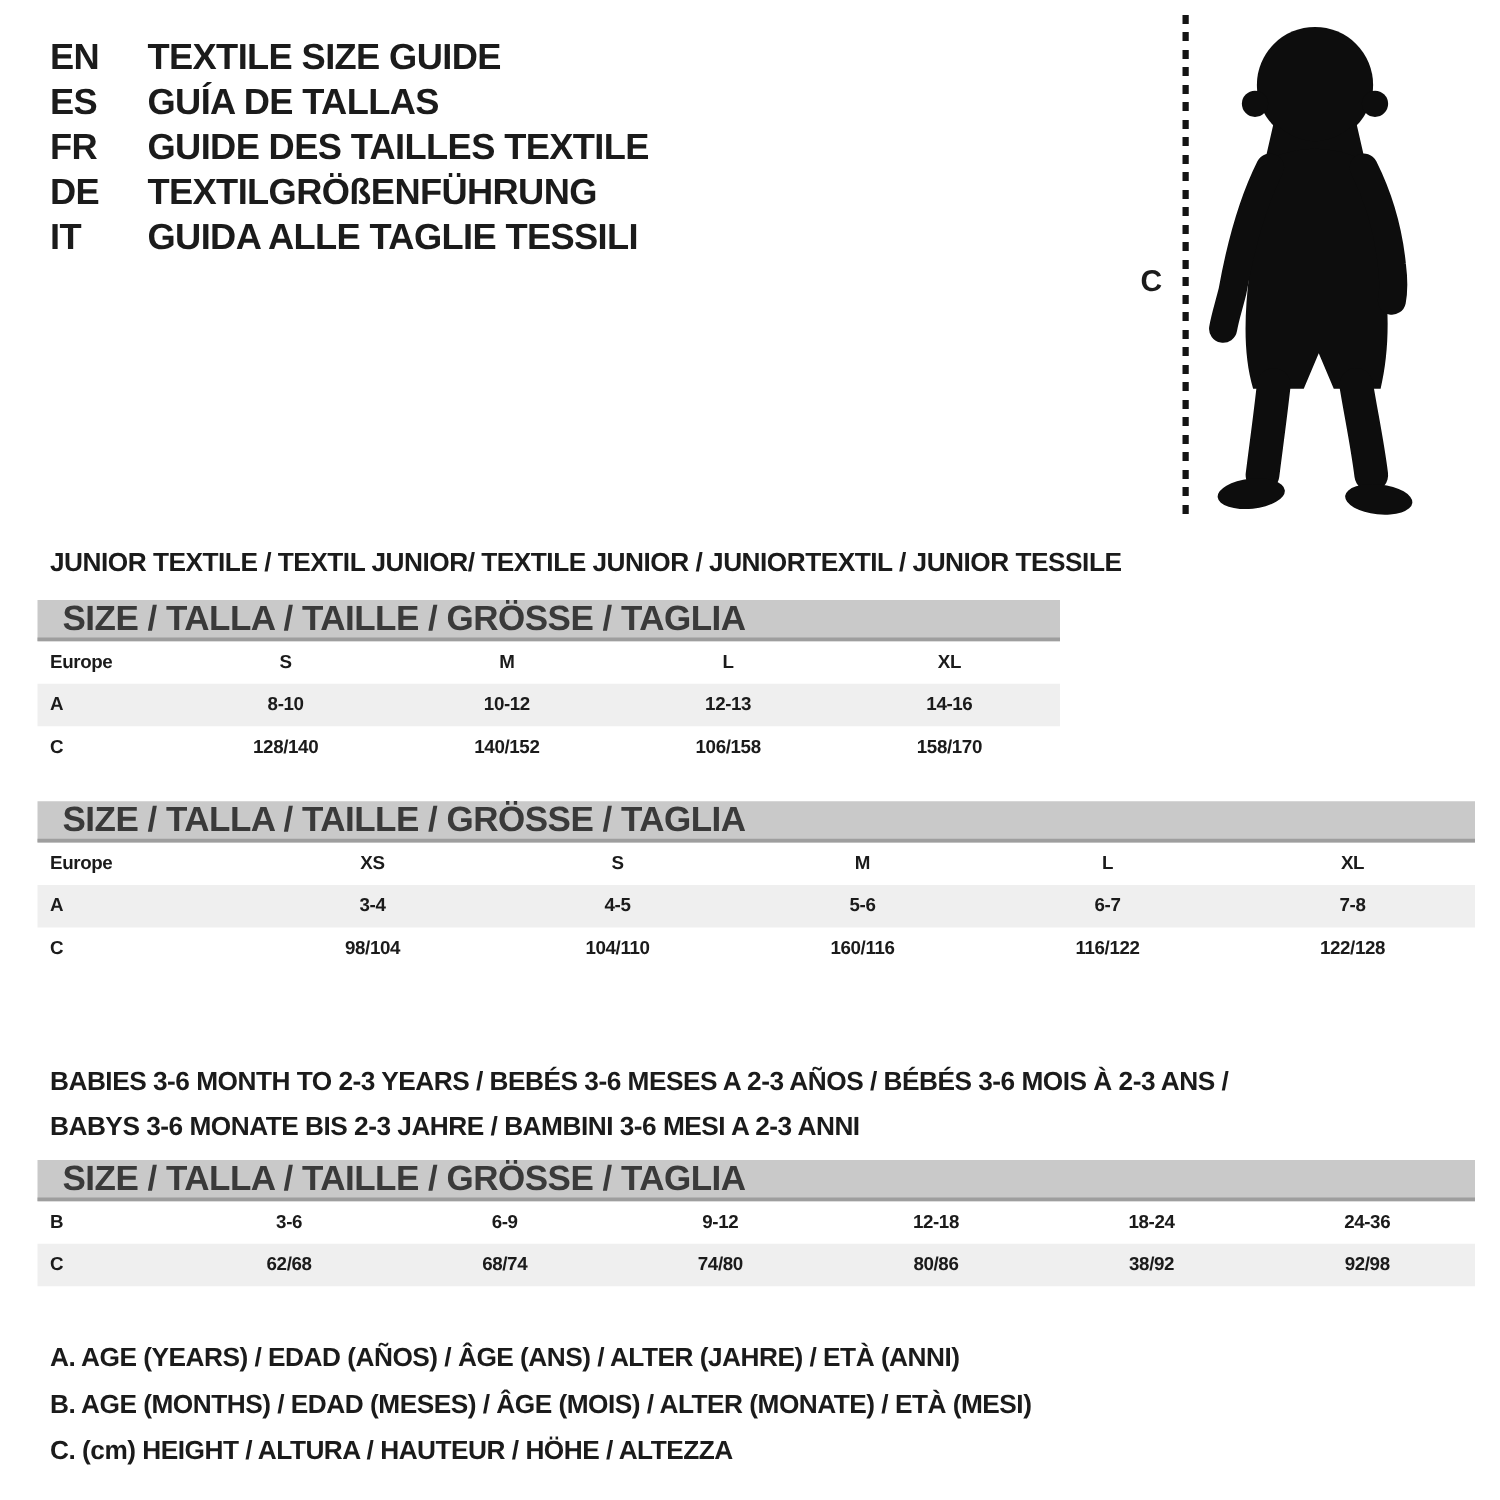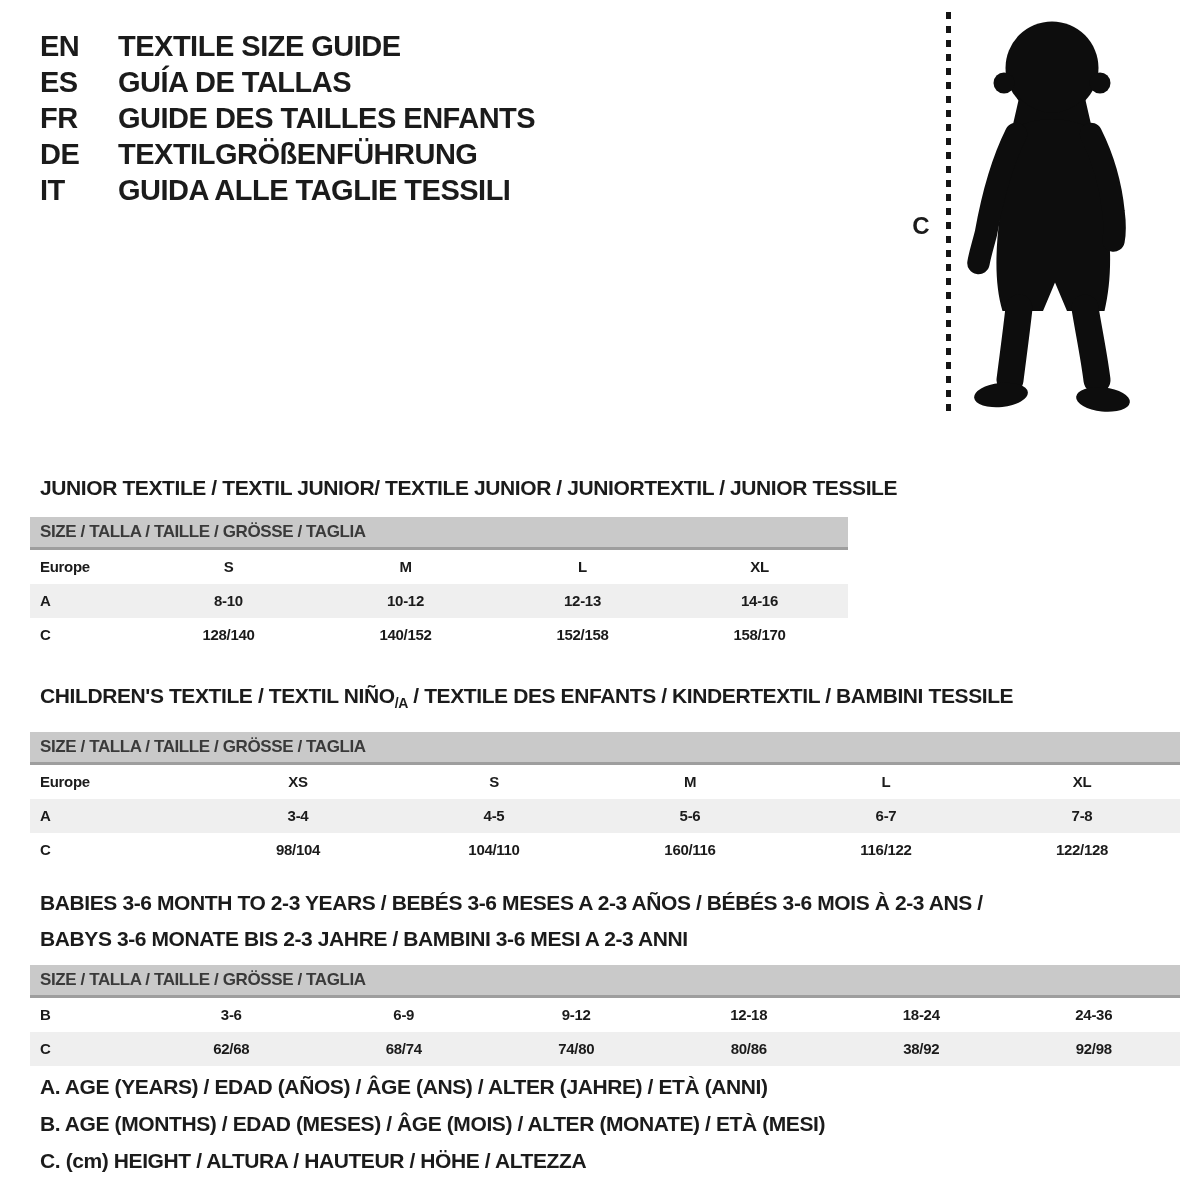--- a/index.html
+++ b/index.html
@@ -25,33 +25,33 @@
   .measure-label {
     position: absolute; left: 906px; top: 212px; width: 30px;
     font-size: 24px; font-weight: bold; text-align: center;
   }
   .toddler-svg { position: absolute; left: 962px; top: 8px; }
 
   
   .section { position: absolute; left: 30px; }
   .section h2 {
     font-size: 21px; font-weight: bold; letter-spacing: -0.4px;
-    line-height: 36px; padding-left: 10px; white-space: nowrap; margin-top: 37px;
+    line-height: 36px; padding-left: 10px; white-space: nowrap;
   }
   .section h2 .subsize { font-size: 14px; vertical-align: sub; }
   .sec-junior  { top: 433px; width: 818px; }
   .sec-children{ top: 641px; width: 1150px; }
   .sec-babies  { top: 848px; width: 1150px; }
   .sec-junior h2, .sec-children h2 { margin-bottom: 11px; }
   .sec-babies h2 { margin-bottom: 8px; }
 
   .size-bar {
     background: #c9c9c9; border-bottom: 3px solid #9e9e9e;
-    height: 33px; line-height: 30px; padding-left: 10px;
-    font-size: 17px; font-weight: bold; letter-spacing: -0.4px; color: #3a3a3a;
+    height: 33px; line-height: 30px; padding-left: 20px;
+    font-size: 28px; font-weight: bold; letter-spacing: -0.4px; color: #3a3a3a;
     white-space: nowrap;
   }
   .t-row { display: flex; height: 34px; line-height: 34px; font-size: 15px; font-weight: bold; letter-spacing: -0.3px; }
   .t-row.shaded { background: #efefef; }
   .t-label { padding-left: 10px; flex: 0 0 auto; }
   .lbl-junior   { width: 110px; }
   .lbl-children { width: 170px; }
   .lbl-babies   { width: 115px; }
   .t-cell { flex: 1 1 0; text-align: center; }
 
@@ -66,21 +66,21 @@
   <div class="lang-row">
     <span class="lang-code">EN</span>
     <span>TEXTILE SIZE GUIDE</span>
   </div>
   <div class="lang-row">
     <span class="lang-code">ES</span>
     <span>GUÍA DE TALLAS</span>
   </div>
   <div class="lang-row">
     <span class="lang-code">FR</span>
-    <span>GUIDE DES TAILLES ENFANTS</span>
+    <span>GUIDE DES TAILLES TEXTILE</span>
   </div>
   <div class="lang-row">
     <span class="lang-code">DE</span>
     <span>TEXTILGRÖßENFÜHRUNG</span>
   </div>
   <div class="lang-row">
     <span class="lang-code">IT</span>
     <span>GUIDA ALLE TAGLIE TESSILI</span>
   </div>
 </div>
@@ -117,27 +117,26 @@
     <span class="t-label lbl-junior">A</span>
     <span class="t-cell">8-10</span>
     <span class="t-cell">10-12</span>
     <span class="t-cell">12-13</span>
     <span class="t-cell">14-16</span>
   </div>
   <div class="t-row">
     <span class="t-label lbl-junior">C</span>
     <span class="t-cell">128/140</span>
     <span class="t-cell">140/152</span>
-    <span class="t-cell">152/158</span>
+    <span class="t-cell">106/158</span>
     <span class="t-cell">158/170</span>
   </div>
 </div>
 
 <div class="section sec-children">
-  <h2><span>CHILDREN'S TEXTILE / TEXTIL NIÑO</span><span class="subsize">/A</span><span> / TEXTILE DES ENFANTS / KINDERTEXTIL / BAMBINI TESSILE</span></h2>
   <div class="size-bar">SIZE / TALLA / TAILLE / GRÖSSE / TAGLIA</div>
   <div class="t-row">
     <span class="t-label lbl-children">Europe</span>
     <span class="t-cell">XS</span>
     <span class="t-cell">S</span>
     <span class="t-cell">M</span>
     <span class="t-cell">L</span>
     <span class="t-cell">XL</span>
   </div>
   <div class="t-row shaded">

